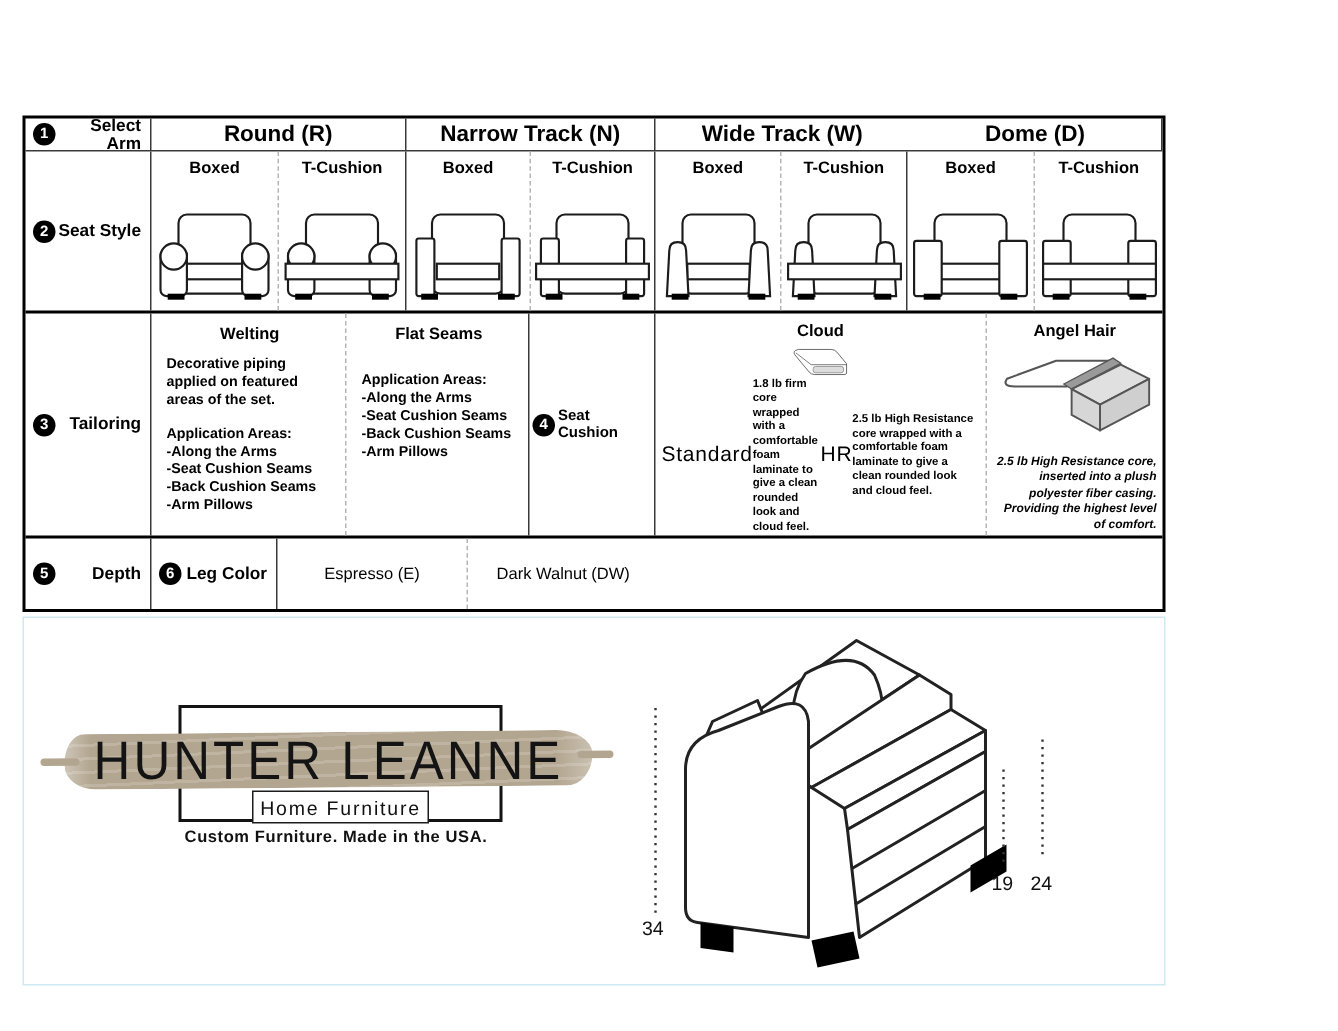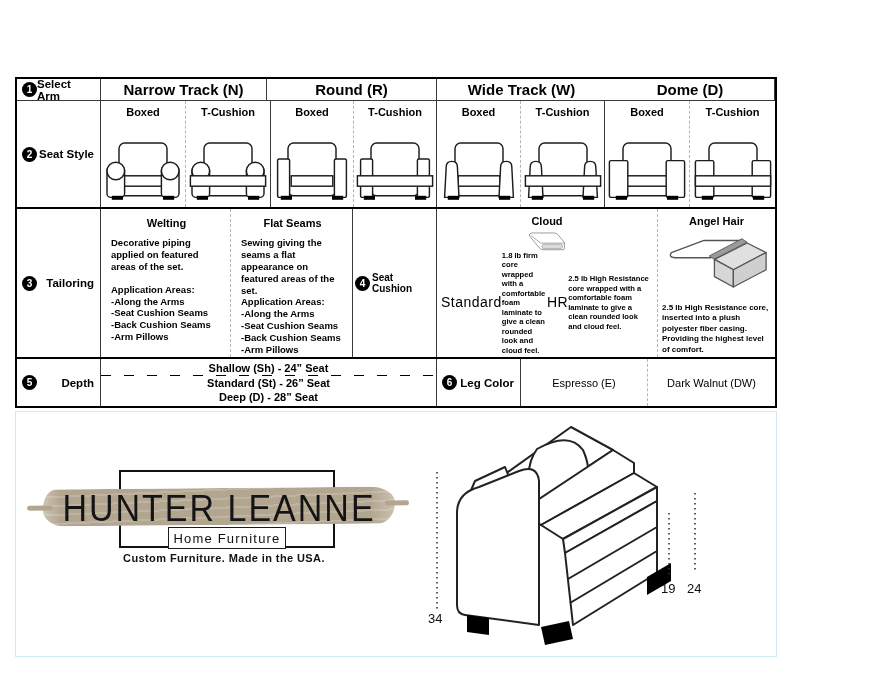--- a/index.html
+++ b/index.html
@@ -19,41 +19,41 @@
   .bR {border-right:1px solid #3a3a3a;}
   .bRd{border-right:1px dashed #b5b5b5;}
   
   .stepcell{
     justify-content:space-between;padding:0 6px 0 5px;font-weight:bold;font-size:11.5px;
   }
   .badge{
     min-width:15px;width:15px;height:15px;border-radius:50%;background:#000;color:#fff;
     font-size:10px;font-weight:bold;display:flex;align-items:center;justify-content:center;
   }
-  .stepcell .steplabel{}
+  .stepcell .steplabel{text-align:right;}
   .stepcell.tight{justify-content:center;gap:2px;padding:0 2px;font-size:10px;}
   
   .armhead{font-weight:bold;font-size:15px;}
   
   .stylecell{flex-direction:column;justify-content:flex-start;padding-top:5px;}
   .stylelabel{font-weight:bold;font-size:11px;margin-bottom:17px;}
   svg.chair{width:80px;height:72px;display:block;}
   
   .tailcell{flex-direction:column;justify-content:flex-start;padding:8px 8px 4px 10px;align-items:flex-start;}
   .tailtitle{font-weight:bold;font-size:11px;align-self:center;margin-bottom:8px;}
   .tailtext{font-size:9.5px;font-weight:bold;line-height:1.25;}
   .tailgap{height:11px;}
   
   .cushcell{flex-direction:column;justify-content:flex-start;padding:6px 4px 2px 4px;}
   .cushtitle{font-weight:bold;font-size:11px;margin-bottom:4px;}
   .cushcols{display:flex;width:100%;}
   .cushcol{width:50%;display:flex;flex-direction:row;align-items:center;}
   .cushname{font-size:14px;letter-spacing:.5px;margin-bottom:1px;}
   .cushdesc{font-size:7.6px;font-weight:bold;line-height:1.25;text-align:left;}
-  .angeldesc{font-size:8px;font-weight:bold;line-height:1.3;text-align:left;margin-top:10px;}
+  .angeldesc{font-size:8px;font-weight:bold;line-height:1.3;text-align:right;margin-top:10px;font-style:italic;}
   
   .depthcell{flex-direction:column;justify-content:center;padding:2px 0;}
   .depthline{font-weight:bold;font-size:11px;line-height:14px;}
   .dashline{width:100%;height:2px;background:repeating-linear-gradient(90deg,#000 0 10px,transparent 10px 23px);}
   .legopt{font-size:11px;}
   
   .footer-panel{
     position:absolute;left:15px;top:411px;width:762px;height:246px;
     border:1px solid #cfe9f2;box-sizing:border-box;background:#fff;
   }
@@ -119,22 +119,22 @@
   </defs>
 </svg>
 
 <div class="spec-table">
 
   <div class="trow hb1" style="height:22px">
     <div class="c stepcell bR" style="width:84px">
       <span class="badge">1</span>
       <span class="steplabel">Select Arm</span>
     </div>
+    <div class="c armhead bR" style="width:170px">Round (R)</div>
     <div class="c armhead bR" style="width:166px">Narrow Track (N)</div>
-    <div class="c armhead bR" style="width:170px">Round (R)</div>
     <div class="c armhead" style="width:169px">Wide Track (W)</div>
     <div class="c armhead bR" style="width:169px">Dome (D)</div>
   </div>
 
   <div class="trow hb2" style="height:108px">
     <div class="c stepcell bR" style="width:84px">
       <span class="badge">2</span>
       <span class="steplabel">Seat Style</span>
     </div>
 
@@ -235,21 +235,20 @@
       <div class="tailgap"></div>
       <div class="tailtext">Application Areas:</div>
       <div class="tailtext">-Along the Arms</div>
       <div class="tailtext">-Seat Cushion Seams</div>
       <div class="tailtext">-Back Cushion Seams</div>
       <div class="tailtext">-Arm Pillows</div>
     </div>
 
     <div class="c tailcell bR" style="width:122px">
       <span class="tailtitle">Flat Seams</span>
-      <div class="tailtext">Sewing giving the seams a flat appearance on featured areas of the set.</div>
       <div class="tailgap"></div>
       <div class="tailtext">Application Areas:</div>
       <div class="tailtext">-Along the Arms</div>
       <div class="tailtext">-Seat Cushion Seams</div>
       <div class="tailtext">-Back Cushion Seams</div>
       <div class="tailtext">-Arm Pillows</div>
     </div>
 
     <div class="c stepcell tight bR" style="width:84px">
       <span class="badge">4</span>
@@ -286,27 +285,20 @@
       </svg>
       <div class="angeldesc">2.5 lb High Resistance core, inserted into a plush polyester fiber casing. Providing the highest level of comfort.</div>
     </div>
   </div>
 
   <div class="trow" style="height:47px">
     <div class="c stepcell bR" style="width:84px">
       <span class="badge">5</span>
       <span class="steplabel">Depth</span>
     </div>
-    <div class="c depthcell bR" style="width:336px">
-      <div class="depthline">Shallow (Sh) - 24” Seat</div>
-      <div class="dashline"></div>
-      <div class="depthline">Standard (St) - 26” Seat</div>
-      <div class="dashline"></div>
-      <div class="depthline">Deep (D) - 28” Seat</div>
-    </div>
     <div class="c stepcell bR" style="width:84px">
       <span class="badge">6</span>
       <span class="steplabel">Leg Color</span>
     </div>
     <div class="c legopt bRd" style="width:127px">Espresso (E)</div>
     <div class="c legopt" style="width:127px">Dark Walnut (DW)</div>
   </div>
 </div>
 
 <div class="footer-panel">

